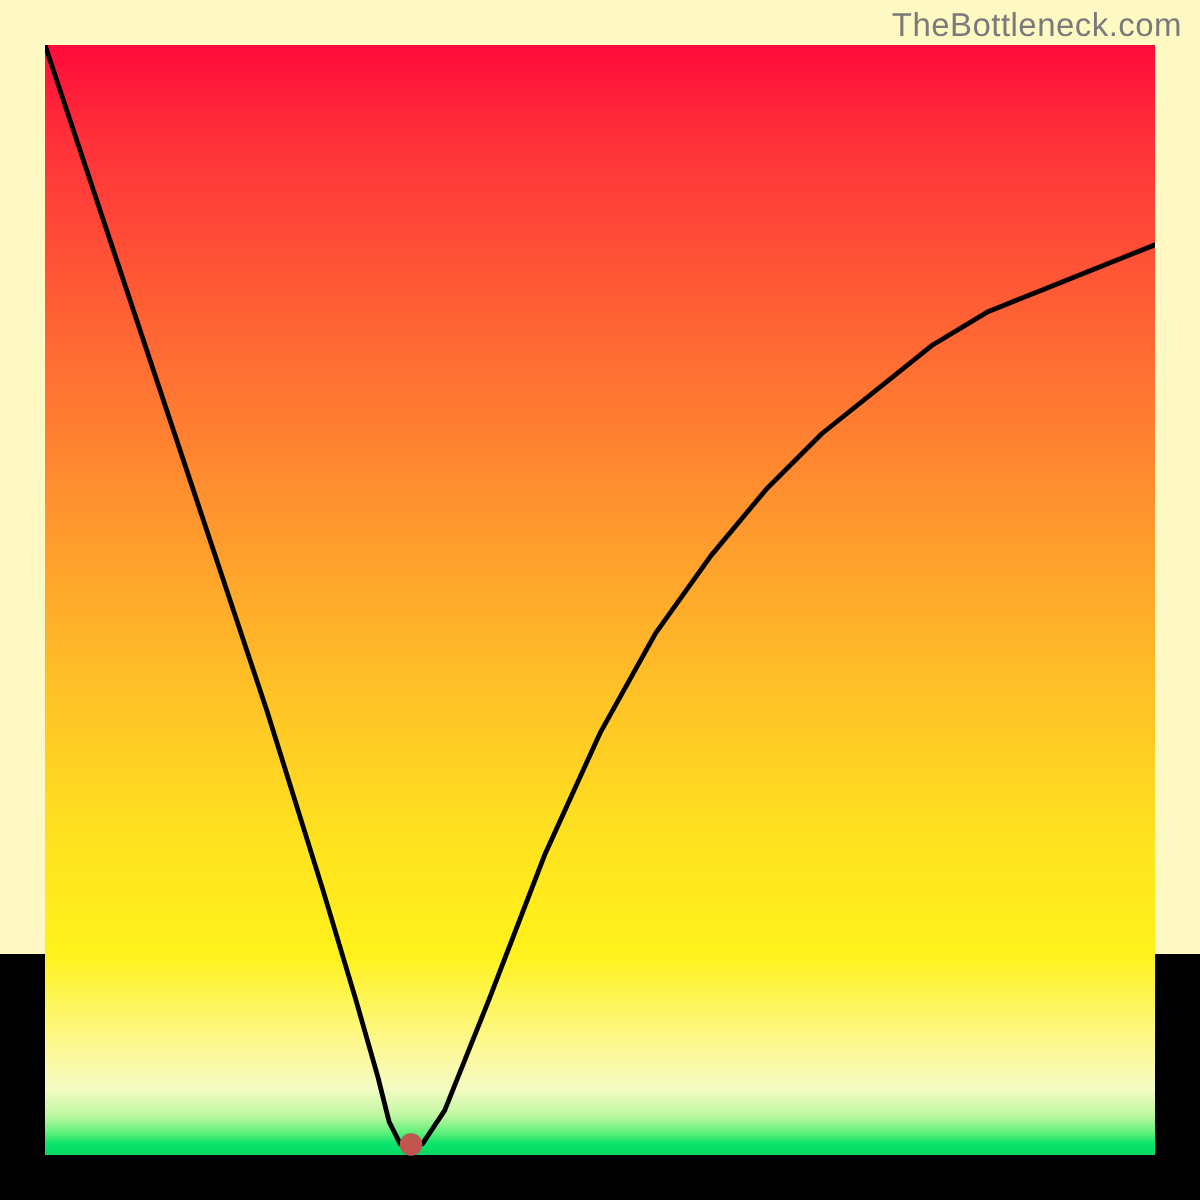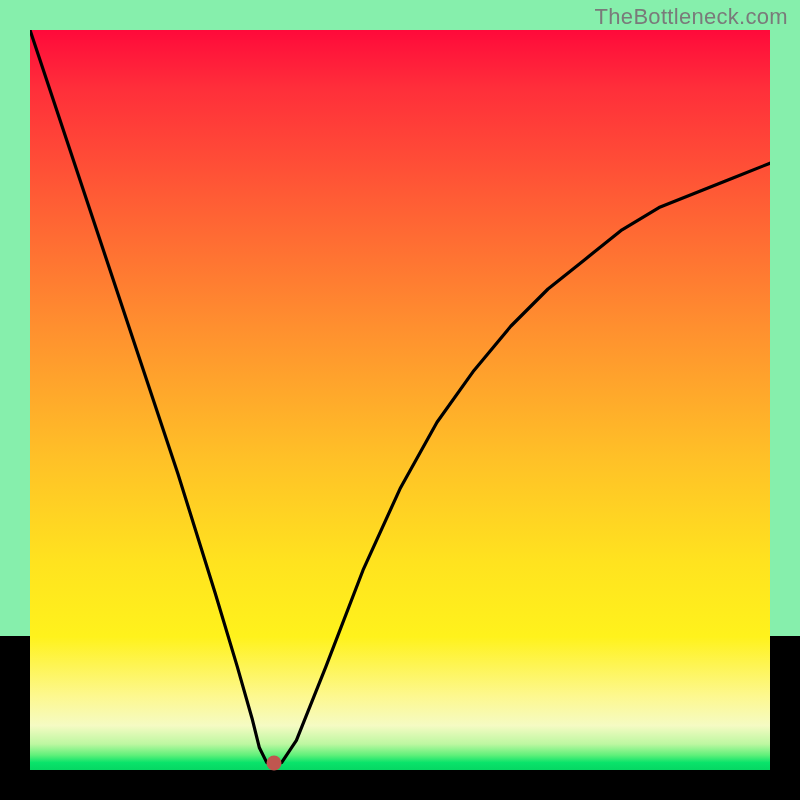--- a/index.html
+++ b/index.html
@@ -8,21 +8,21 @@
     width: 800px;
     height: 800px;
     background: #000;
     font-family: Arial, Helvetica, sans-serif;
     overflow: hidden;
   }
   .frame {
     position: relative;
     width: 800px;
     height: 636px;
-    background: #86efac;
+    background: #fef9c3;
   }
   .watermark {
     position: absolute;
     top: 4px;
     right: 12px;
     color: #7a7a7a;
     font-size: 22px;
     font-weight: 500;
     letter-spacing: 0.3px;
     z-index: 5;

